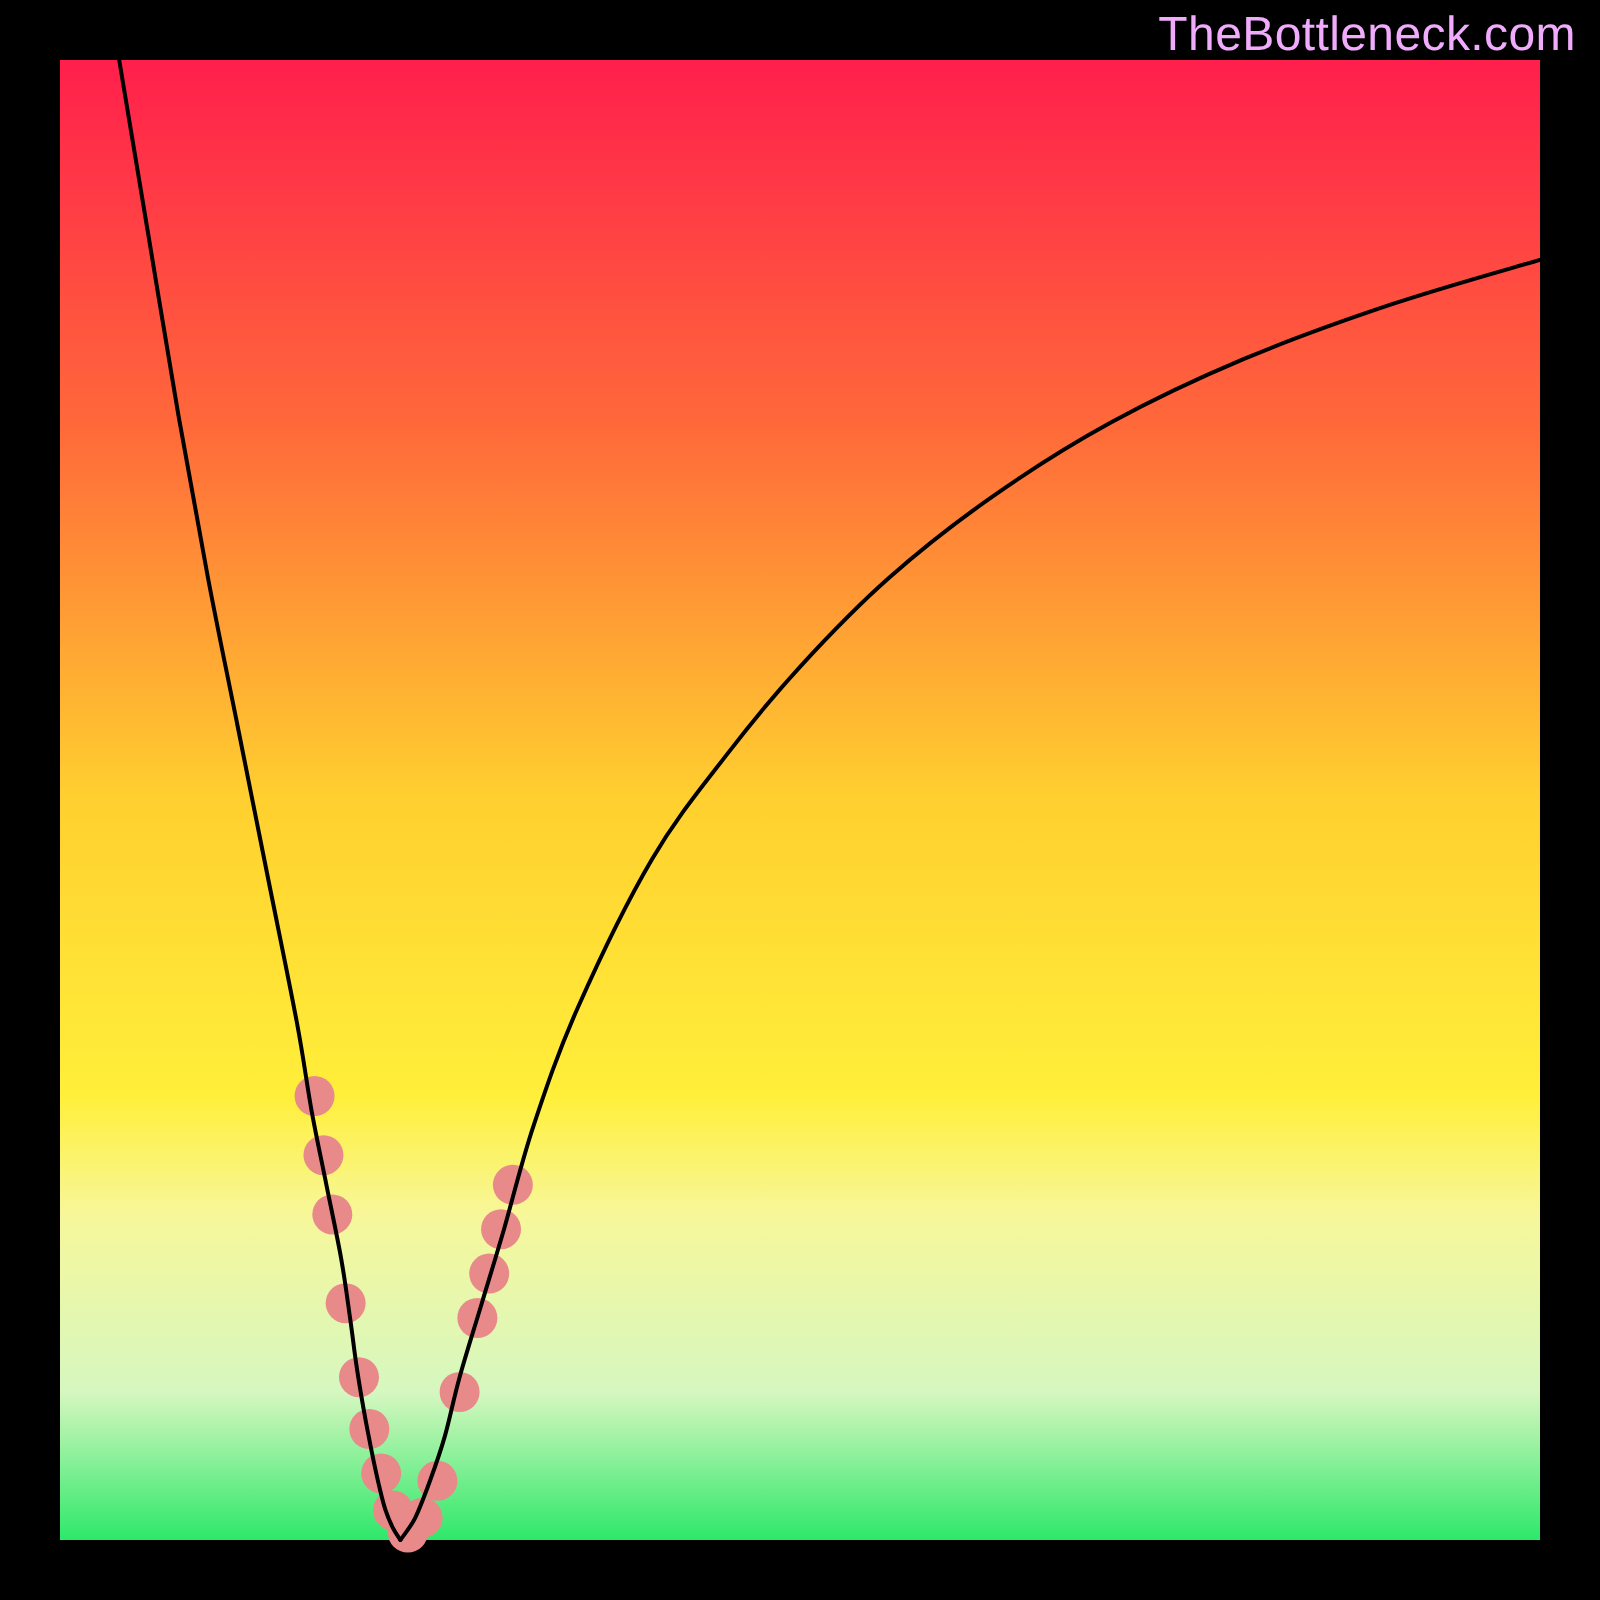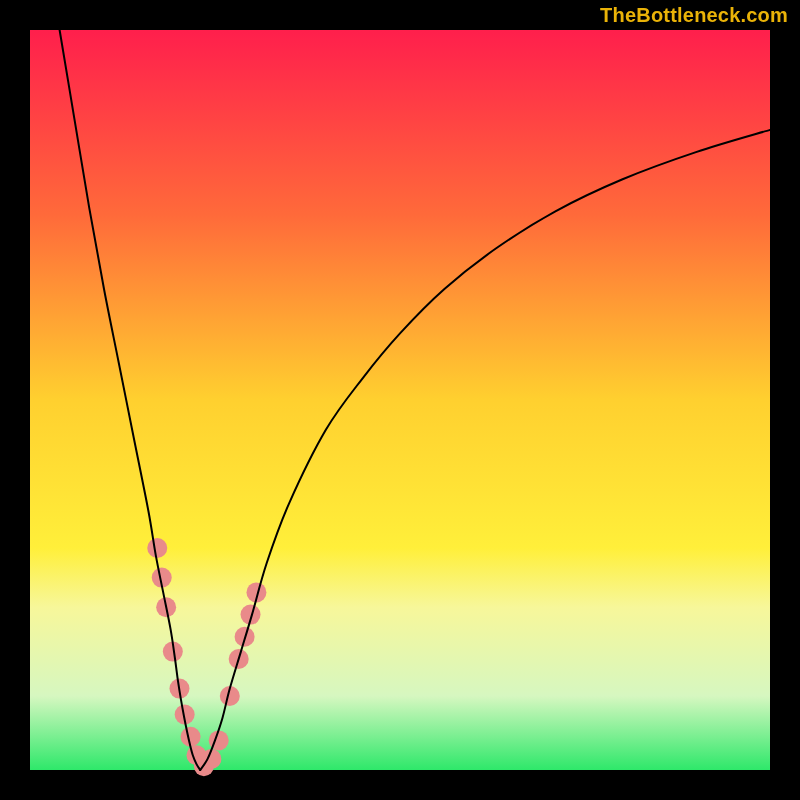--- a/index.html
+++ b/index.html
@@ -24,23 +24,23 @@
     top: 30px;
     left: 30px;
     width: 740px;
     height: 740px;
     
   }
   .watermark {
     position: absolute;
     top: 4px;
     right: 12px;
-    font-size: 20px;
-    font-weight: 700;
-    color: #eab308;
+    font-size: 24px;
+    font-weight: 400;
+    color: #f0abfc;
     letter-spacing: 0.2px;
   }
   svg.curves {
     position: absolute;
     top: 30px;
     left: 30px;
     width: 740px;
     height: 740px;
     overflow: visible;
   }

